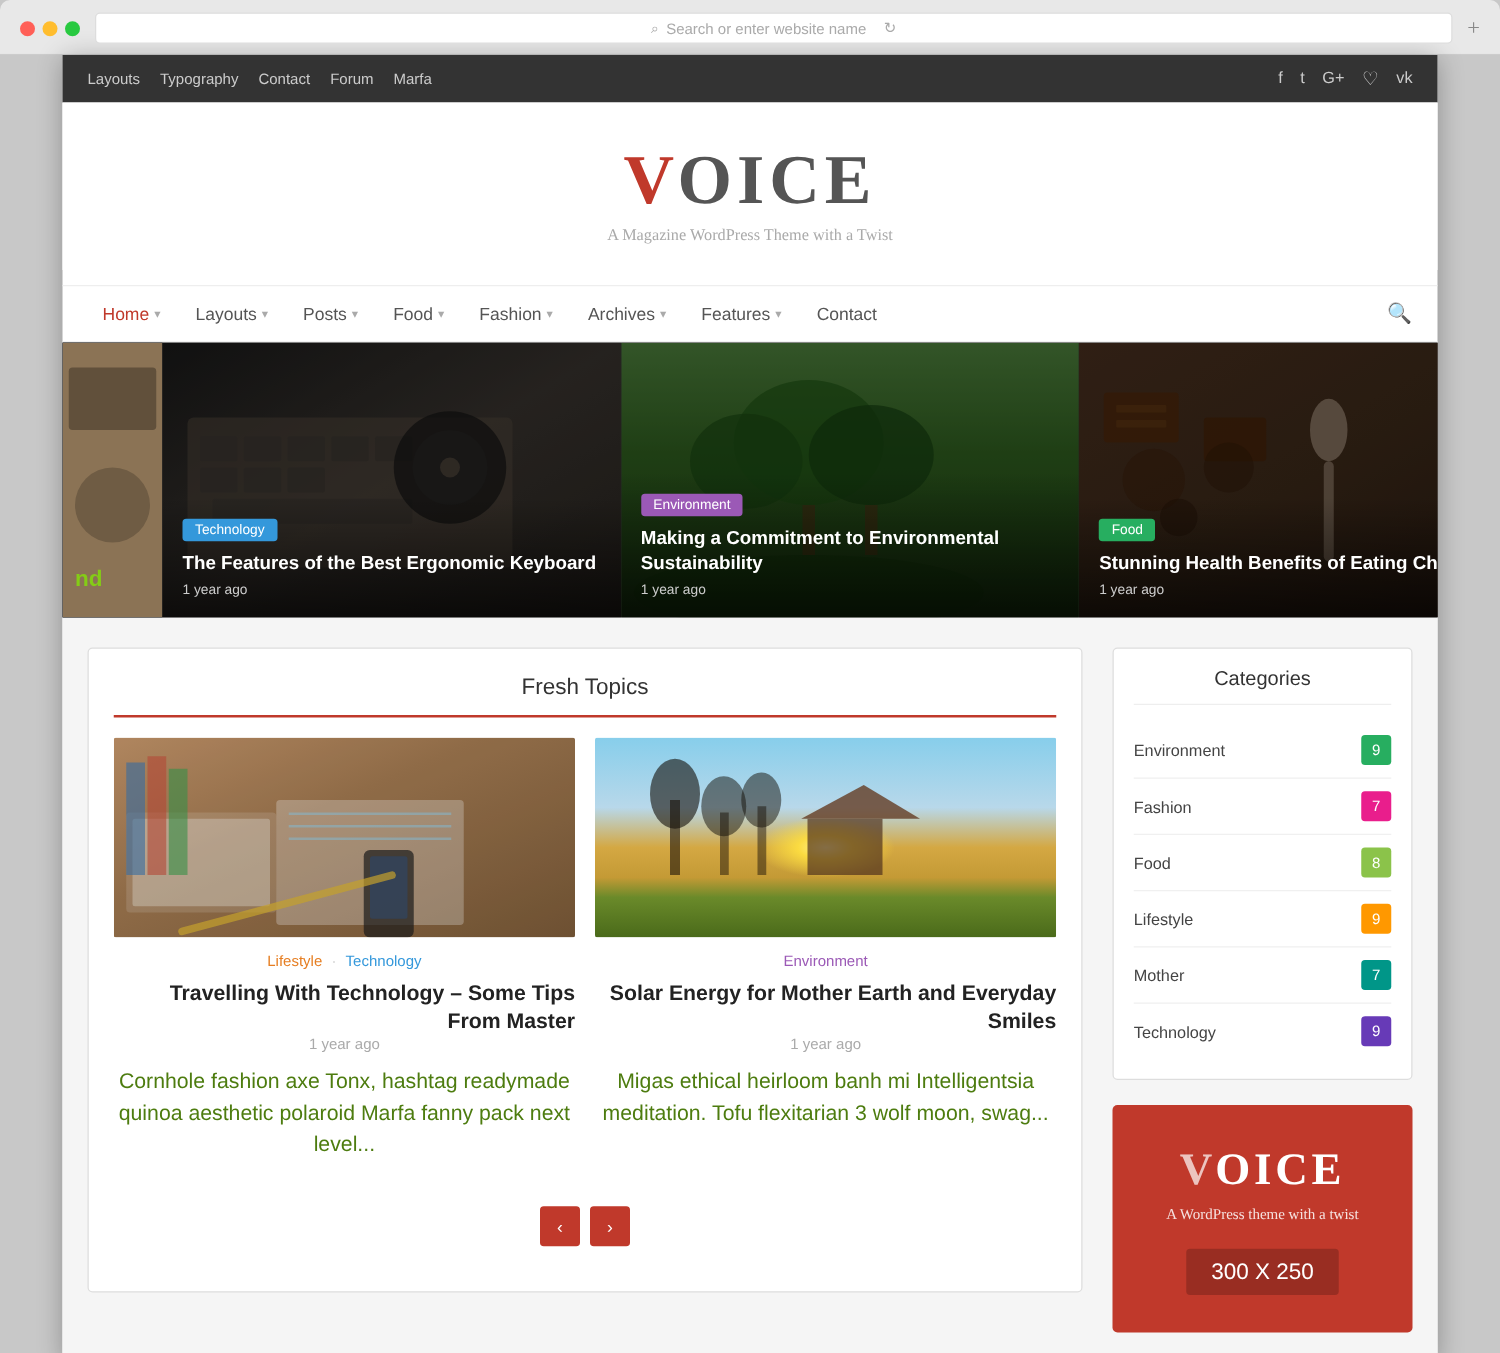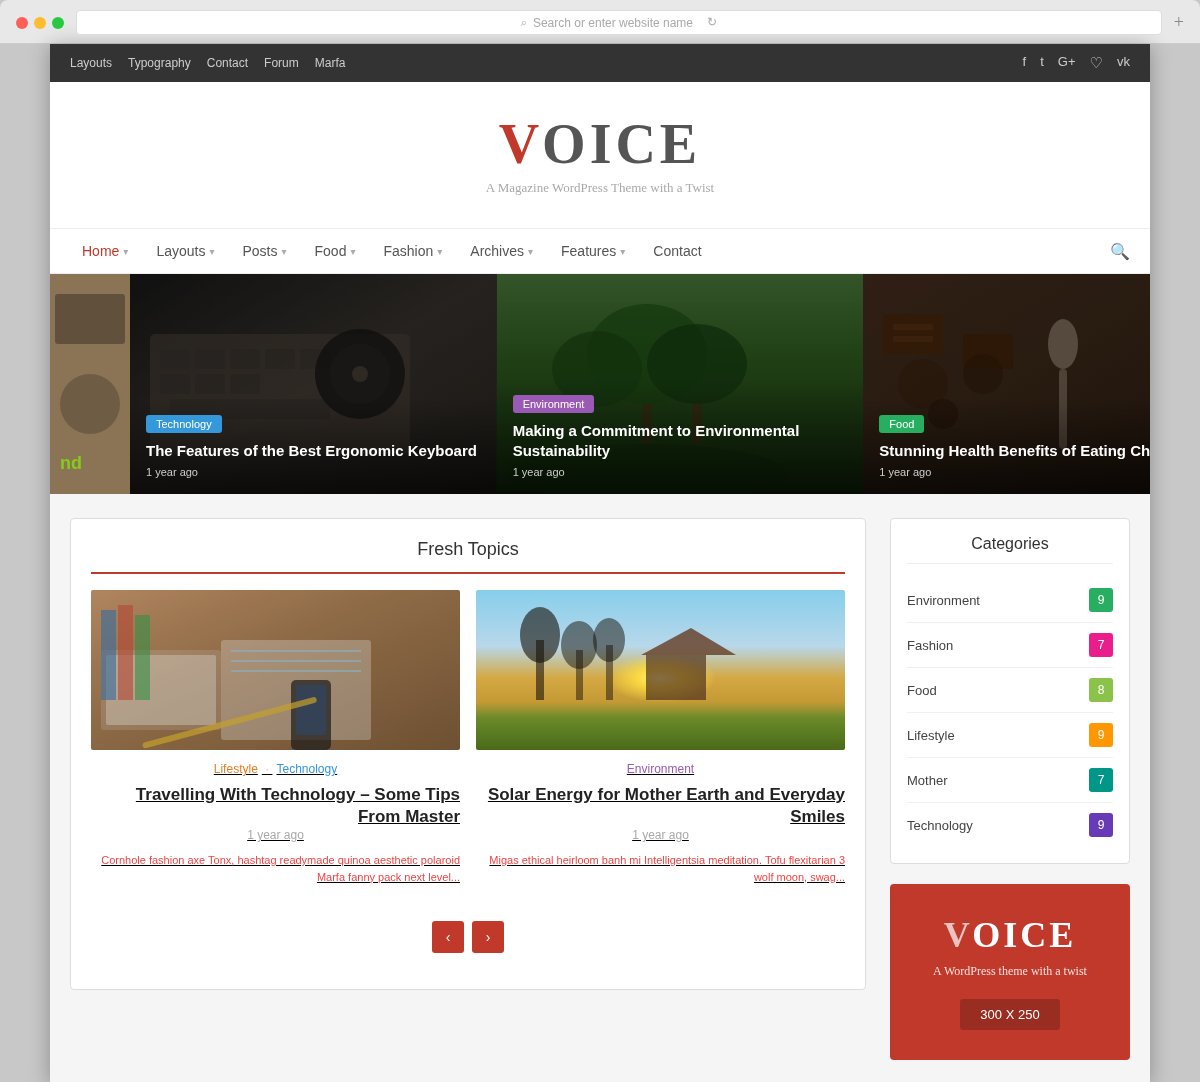--- a/index.html
+++ b/index.html
@@ -123,21 +123,21 @@
     }
     .fresh-topics-header {
       text-align: center; margin-bottom: 16px; padding-bottom: 12px;
       border-bottom: 2px solid #c0392b;
     }
     .fresh-topics-title {
       font-size: 18px; font-weight: normal; font-family: Arial, sans-serif; color: #333;
     }
 
     .articles-grid { display: flex; gap: 16px; }
-    .article-card { flex: 1; text-decoration: underline; }
+    .article-card { flex: 1; }
     .article-thumb {
       width: 100%; height: 160px; overflow: hidden; border-radius: 2px; margin-bottom: 12px;
     }
 
     .article-cats {
       text-align: center; font-size: 12px; font-family: Arial, sans-serif;
       margin-bottom: 8px;
     }
     .cat-lifestyle { color: #e67e22; }
     .cat-technology { color: #3498db; }
@@ -146,22 +146,22 @@
 
     .article-title {
       font-size: 17px; font-weight: bold; line-height: 1.3; margin-bottom: 0;
       font-family: Arial, sans-serif; color: #222; text-align: right;
     }
     .article-meta {
       text-align: center; font-size: 12px; color: #aaa; font-family: Arial, sans-serif;
       margin-bottom: 10px;
     }
     .article-excerpt {
-      font-size: 11px; color: #ef4444; font-family: Arial, sans-serif; line-height: 1.5;
-      text-align: right;
+      font-size: 17px; color: #4d7c0f; font-family: Arial, sans-serif; line-height: 1.5;
+      text-align: center;
     }
 
     
     .pagination {
       display: flex; justify-content: center; gap: 8px; margin-top: 20px; padding: 16px 0;
     }
     .pag-btn {
       width: 32px; height: 32px; background: #c0392b; border: none; border-radius: 3px;
       color: white; font-size: 14px; cursor: pointer; display: flex;
       align-items: center; justify-content: center;
@@ -198,21 +198,21 @@
     
     .ad-box {
       background: #c0392b; border-radius: 4px; padding: 30px 20px;
       text-align: center; color: white;
     }
     .ad-logo { font-size: 36px; font-weight: bold; letter-spacing: 3px; margin-bottom: 8px; }
     .ad-logo .v-letter { color: rgba(255,255,255,0.7); }
     .ad-tagline { font-size: 12px; color: rgba(255,255,255,0.85); margin-bottom: 20px; }
     .ad-size-btn {
       background: rgba(0,0,0,0.2); color: white; border: none; padding: 8px 20px;
-      font-size: 13px; font-family: Arial, sans-serif; border-radius: 3px; cursor: pointer;
+      font-size: 18px; font-family: Arial, sans-serif; border-radius: 3px; cursor: pointer;
     }
   </style>
 </head>
 <body>
 
 <div class="browser-chrome">
   <div class="browser-controls">
     <div class="traffic-lights">
       <div class="tl tl-red"></div>
       <div class="tl tl-yellow"></div>

